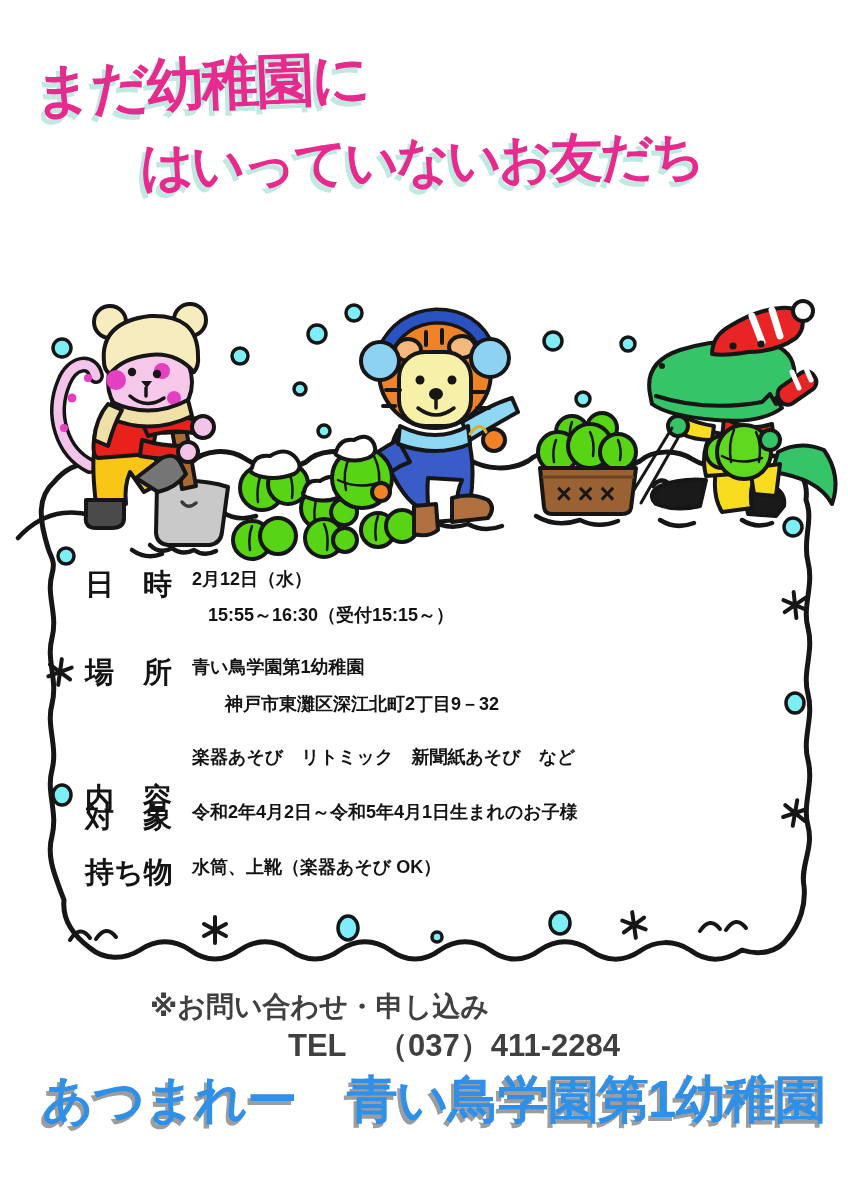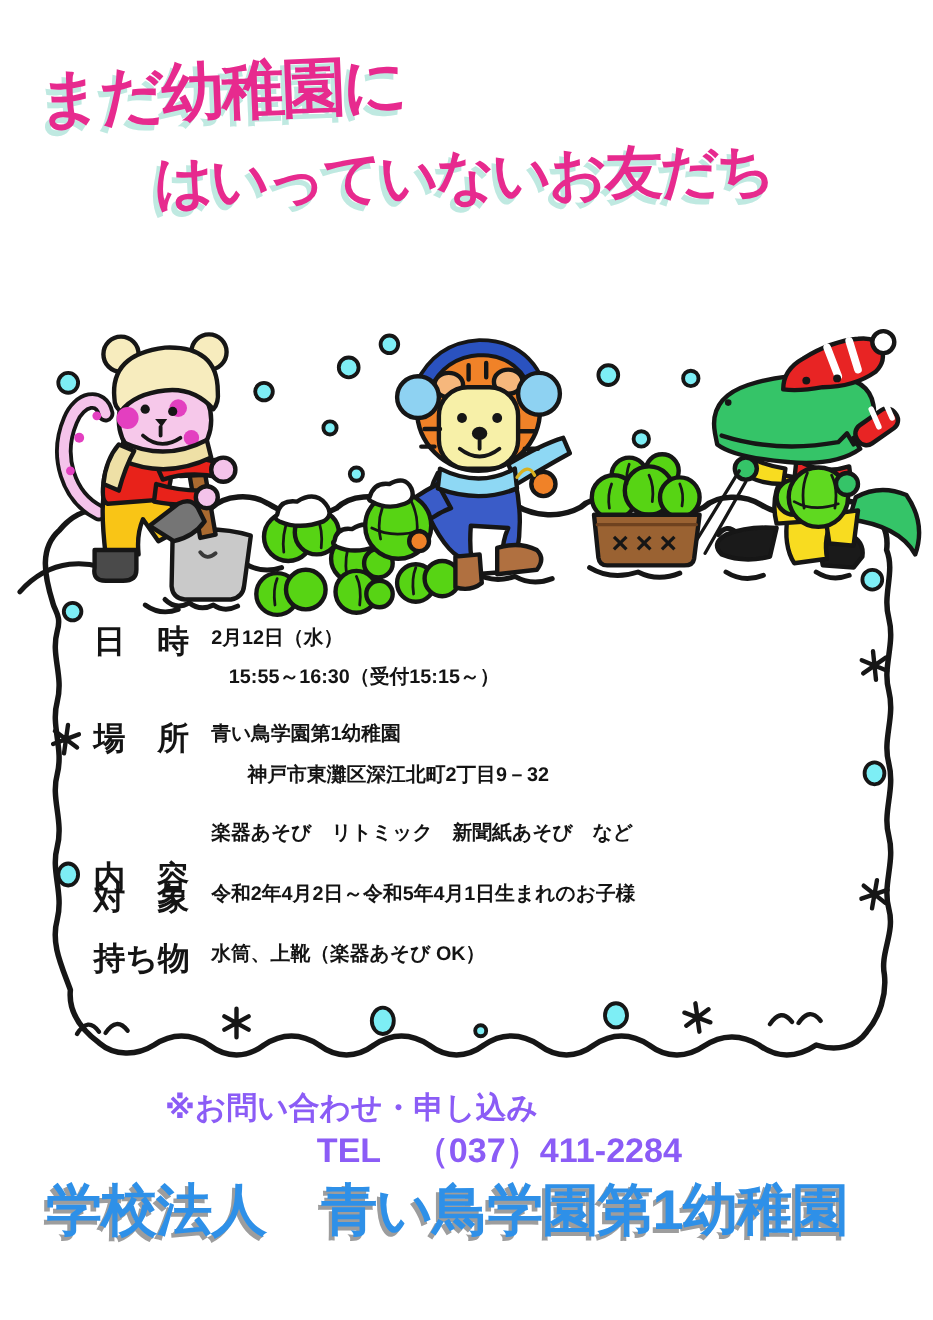--- a/index.html
+++ b/index.html
@@ -5,21 +5,21 @@
   html,body{margin:0;padding:0;background:#fff;}
   .page{position:relative;width:848px;height:1200px;background:#fff;overflow:hidden;
         font-family:"Liberation Sans","DejaVu Sans",sans-serif;}
   .abs{position:absolute;white-space:nowrap;}
   .hl{font-weight:bold;color:#e72a8e;text-shadow:-4px 5px 0 #bfe9e1;letter-spacing:-3px;line-height:1;}
   .hl1{left:34px;top:62px;font-size:58px;transform:rotate(-2.4deg);transform-origin:left center;}
   .hl2{left:140px;top:140px;font-size:53px;transform:rotate(-1.2deg);transform-origin:left center;}
   .hl3{left:418px;top:218px;font-size:53px;}
   .info{font-weight:bold;color:#141414;font-size:18px;line-height:1;}
   .lbl{font-size:29px;}
-  .contact{font-weight:bold;color:#8b5cf6;line-height:1;}
+  .contact{font-weight:bold;color:#404040;line-height:1;}
   .note{left:150px;top:993px;font-size:28px;}
   .tel{left:288px;top:1030px;font-size:31px;}
   .footer{left:42px;top:1074px;font-size:51px;font-weight:bold;color:#2e90e8;
           letter-spacing:-1px;text-shadow:-3px 4px 0 #9d9d9d;line-height:1;}
   svg .ln{fill:none;stroke:#161616;stroke-width:4.5;stroke-linecap:round;stroke-linejoin:round;}
 </style>
 </head>
 <body>
 
 <div class="page">
@@ -249,15 +249,15 @@
     <div class="abs info lbl" style="left:85px;top:803px">対　象</div>
     <div class="abs info" style="left:192px;top:803px">令和2年4月2日～令和5年4月1日生まれのお子様</div>
 
     <div class="abs info lbl" style="left:85px;top:858px">持ち物</div>
     <div class="abs info" style="left:192px;top:858px">水筒、上靴（楽器あそび OK）</div>
   </div>
 
   <div class="abs contact note">※お問い合わせ・申し込み</div>
   <div class="abs contact tel">TEL　（037）411-2284</div>
 
-  <div class="abs footer">学校法人　青い鳥学園第1幼稚園</div>
+  <div class="abs footer">あつまれー　青い鳥学園第1幼稚園</div>
 
 </div>
 
 </body></html>

